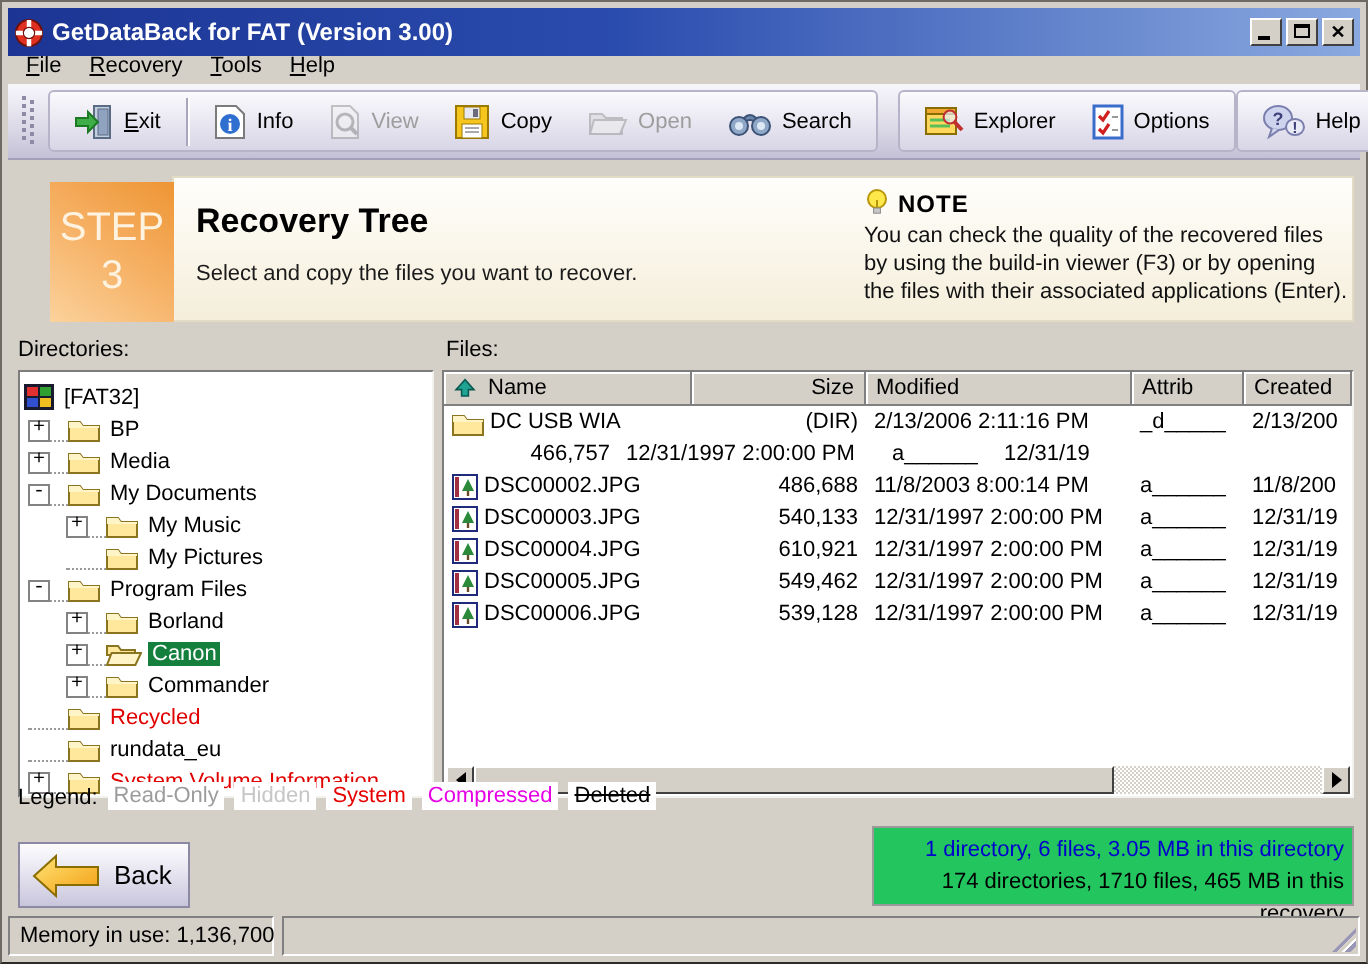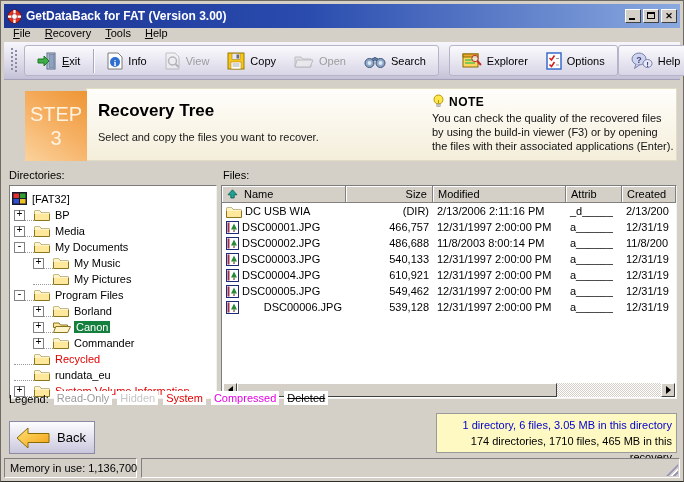--- a/index.html
+++ b/index.html
@@ -103,21 +103,21 @@
   .sspace{flex:1;}
 
   
   .legend{position:absolute;left:8px;top:389px;height:15px;display:flex;align-items:flex-end;gap:5px;font-size:11px;}
   .chip{background:#fff;padding:0 3px;height:14px;line-height:14px;}
 
   
   .back-btn{position:absolute;left:8px;top:420px;width:86px;height:33px;border:1px solid #8c89a4;
     background:linear-gradient(180deg,#fdfdff 0%,#e4e2ee 50%,#c9c6dd 100%);
     display:flex;align-items:center;gap:7px;font-size:13px;font-family:inherit;color:#000;padding:0 6px;}
-  .stats-box{position:absolute;left:435px;top:412px;width:241px;height:40px;background:#fef9c3;
+  .stats-box{position:absolute;left:435px;top:412px;width:241px;height:40px;background:#22c55e;
     border:1px solid #9a9a9a;text-align:right;font-size:11px;padding:3px 4px;box-sizing:border-box;line-height:16px;}
   .stats1{color:#0000cc;}
   .stats2{color:#000;}
 
   
   .statusbar{position:absolute;left:3px;right:3px;bottom:3px;height:21px;display:flex;gap:4px;align-items:flex-end;}
   .spanel{border:1px solid;border-color:#808080 #fff #fff #808080;font-size:11px;display:flex;
     align-items:center;padding:0 5px;box-sizing:border-box;height:20px;background:#d4d0c8;}
   .s1{width:133px;flex:none;white-space:nowrap;}
   .s2{flex:1;position:relative;}
@@ -487,31 +487,20 @@
             <span>2/13/2006 2:11:16 PM</span>
           </div>
           <div class="fcell" style="width: 56px;">
             <span>_d_____</span>
           </div>
           <div class="fcell" style="flex: 1 1 0%;">
             <span>2/13/200</span>
           </div>
         </div>
         <div class="frow">
-          <div class="fcell" style="width: 124px;">
-            <span class="ficon">
-              <svg width="13" height="13" viewBox="0 0 13 13">
-                <rect x=".5" y=".5" width="12" height="12" fill="#fff" stroke="#202a7a"></rect>
-                <rect x="1.5" y="1.5" width="2" height="10" fill="#a03040"></rect>
-                <path d="M8 2.5 L11 8.5 H5 Z" fill="#2a8a3a"></path>
-                <rect x="7.4" y="8.5" width="1.2" height="2.5" fill="#6a4a2a"></rect>
-              </svg>
-            </span>
-            <span>DSC00001.JPG</span>
-          </div>
           <div class="fcell right" style="width: 87px;">
             <span>466,757</span>
           </div>
           <div class="fcell" style="width: 133px;">
             <span>12/31/1997 2:00:00 PM</span>
           </div>
           <div class="fcell" style="width: 56px;">
             <span>a______</span>
           </div>
           <div class="fcell" style="flex: 1 1 0%;">
@@ -612,21 +601,21 @@
             <span>12/31/1997 2:00:00 PM</span>
           </div>
           <div class="fcell" style="width: 56px;">
             <span>a______</span>
           </div>
           <div class="fcell" style="flex: 1 1 0%;">
             <span>12/31/19</span>
           </div>
         </div>
         <div class="frow">
-          <div class="fcell" style="width: 124px; justify-content: space-between;">
+          <div class="fcell" style="width: 124px;">
             <span class="ficon">
               <svg width="13" height="13" viewBox="0 0 13 13">
                 <rect x=".5" y=".5" width="12" height="12" fill="#fff" stroke="#202a7a"></rect>
                 <rect x="1.5" y="1.5" width="2" height="10" fill="#a03040"></rect>
                 <path d="M8 2.5 L11 8.5 H5 Z" fill="#2a8a3a"></path>
                 <rect x="7.4" y="8.5" width="1.2" height="2.5" fill="#6a4a2a"></rect>
               </svg>
             </span>
             <span>DSC00006.JPG</span>
           </div>

